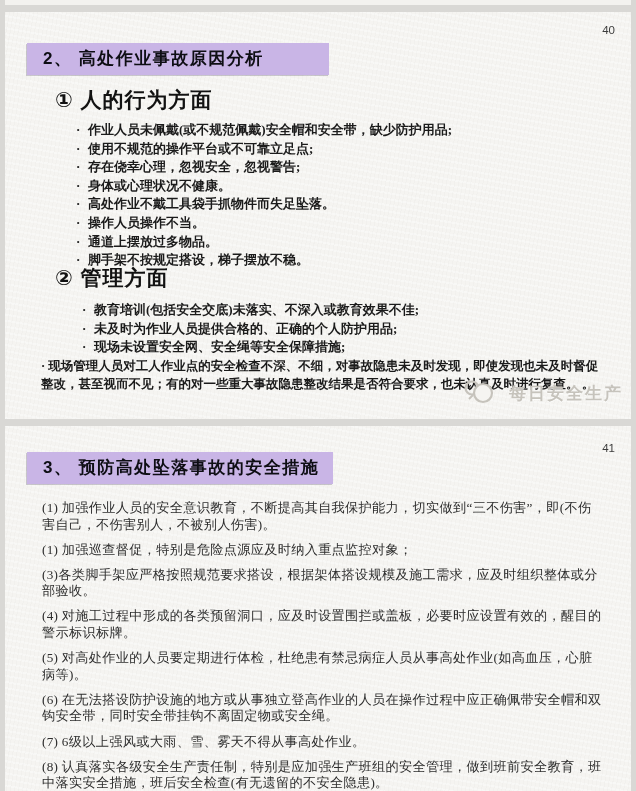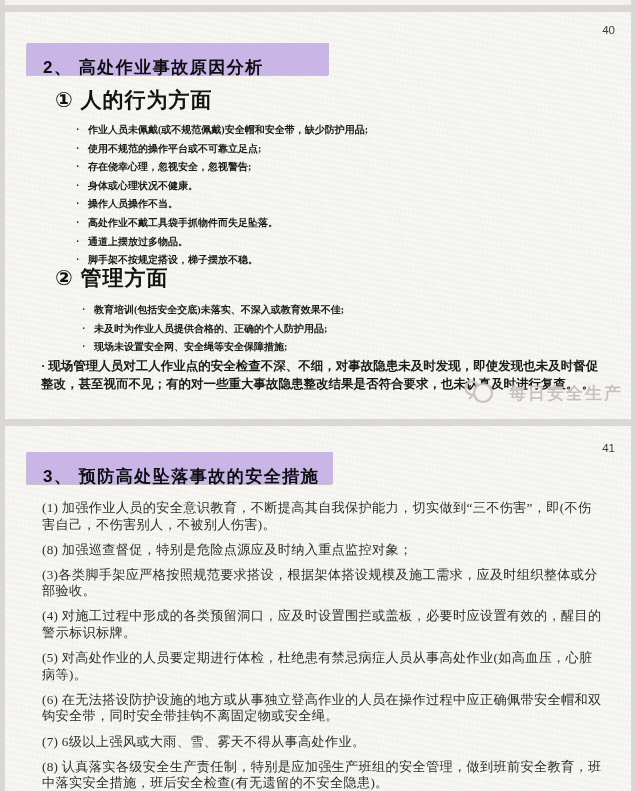--- a/index.html
+++ b/index.html
@@ -28,42 +28,42 @@
     position:absolute; right:16px; top:12px;
     font-family:"Liberation Sans",sans-serif;
     font-size:11.5px; color:#3c3c3c;
   }
   .slide41 .pagenum { top:16px; }
 
   .title-bar {
     position:absolute; left:22px; top:31px;
     height:32px; background:#c9b5e6;
     color:#0e0e14; font-weight:bold; font-size:17px; line-height:32px;
-    padding:9px 14px 0 16px;
+    padding:0 14px 0 16px;
     font-family:"Liberation Sans","DejaVu Sans",sans-serif;
     letter-spacing:1.5px;
     box-shadow:-1px 1px 0 rgba(60,50,80,0.25);
     white-space:nowrap;
   }
   .slide40 .title-bar { width:302px; }
   .slide41 .title-bar { top:26px; width:306px; }
 
   .section { position:absolute; left:50px; }
   .sec-behavior { top:74px; }
   .sec-management { top:252px; }
   .sec-heading {
     font-family:"Liberation Sans","DejaVu Sans",sans-serif;
     font-weight:bold; font-size:21px; color:#121212;
     letter-spacing:1px; margin-bottom:7px;
   }
   .bullets { margin-left:20px; }
   .sec-management .bullets { margin-left:26px; margin-top:9px; }
   .bullet {
     position:relative; padding-left:13px;
-    font-size:10px; font-weight:bold; color:#1b1b1b;
+    font-size:13px; font-weight:bold; color:#1b1b1b;
     line-height:18.6px; white-space:nowrap;
   }
   .bullet::before { content:"·"; position:absolute; left:1px; top:0; }
   .mgmt-paragraph {
     position:absolute; left:36px; top:345px; width:558px;
     font-size:12.5px; font-weight:bold; color:#1b1b1b;
     line-height:18.4px; text-align:left;
   }
   .mgmt-paragraph::before { content:"· "; }
 
@@ -95,22 +95,22 @@
     <div class="title-bar">2、 高处作业事故原因分析</div>
 
     <div class="section sec-behavior">
       <div class="sec-heading">① 人的行为方面</div>
       <div class="bullets">
 
       <div class="bullet">作业人员未佩戴(或不规范佩戴)安全帽和安全带，缺少防护用品;</div>
           <div class="bullet">使用不规范的操作平台或不可靠立足点;</div>
           <div class="bullet">存在侥幸心理，忽视安全，忽视警告;</div>
           <div class="bullet">身体或心理状况不健康。</div>
+          <div class="bullet">高处作业不戴工具袋手抓物件而失足坠落。</div>
           <div class="bullet">操作人员操作不当。</div>
-          <div class="bullet">高处作业不戴工具袋手抓物件而失足坠落。</div>
           <div class="bullet">通道上摆放过多物品。</div>
           <div class="bullet">脚手架不按规定搭设，梯子摆放不稳。</div>
         </div>
     </div>
 
     <div class="section sec-management">
       <div class="sec-heading">② 管理方面</div>
       <div class="bullets">
 
       <div class="bullet">教育培训(包括安全交底)未落实、不深入或教育效果不佳;</div>
@@ -132,21 +132,21 @@
   </div>
 
   <div class="slide slide41">
     <div class="pagenum">41</div>
 
     <div class="title-bar">3、 预防高处坠落事故的安全措施</div>
 
     <div class="measures">
 
     <div class="measure">(1) 加强作业人员的安全意识教育，不断提高其自我保护能力，切实做到“三不伤害”，即(不伤害自己，不伤害别人，不被别人伤害)。</div>
-        <div class="measure">(8) 加强巡查督促，特别是危险点源应及时纳入重点监控对象；</div>
+        <div class="measure">(1) 加强巡查督促，特别是危险点源应及时纳入重点监控对象；</div>
         <div class="measure">(3)各类脚手架应严格按照规范要求搭设，根据架体搭设规模及施工需求，应及时组织整体或分部验收。</div>
         <div class="measure">(4) 对施工过程中形成的各类预留洞口，应及时设置围拦或盖板，必要时应设置有效的，醒目的警示标识标牌。</div>
         <div class="measure">(5) 对高处作业的人员要定期进行体检，杜绝患有禁忌病症人员从事高处作业(如高血压，心脏病等)。</div>
         <div class="measure">(6) 在无法搭设防护设施的地方或从事独立登高作业的人员在操作过程中应正确佩带安全帽和双钩安全带，同时安全带挂钩不离固定物或安全绳。</div>
         <div class="measure">(7) 6级以上强风或大雨、雪、雾天不得从事高处作业。</div>
         <div class="measure">(8) 认真落实各级安全生产责任制，特别是应加强生产班组的安全管理，做到班前安全教育，班中落实安全措施，班后安全检查(有无遗留的不安全隐患)。</div>
       </div>
   </div>
 </div>
 

